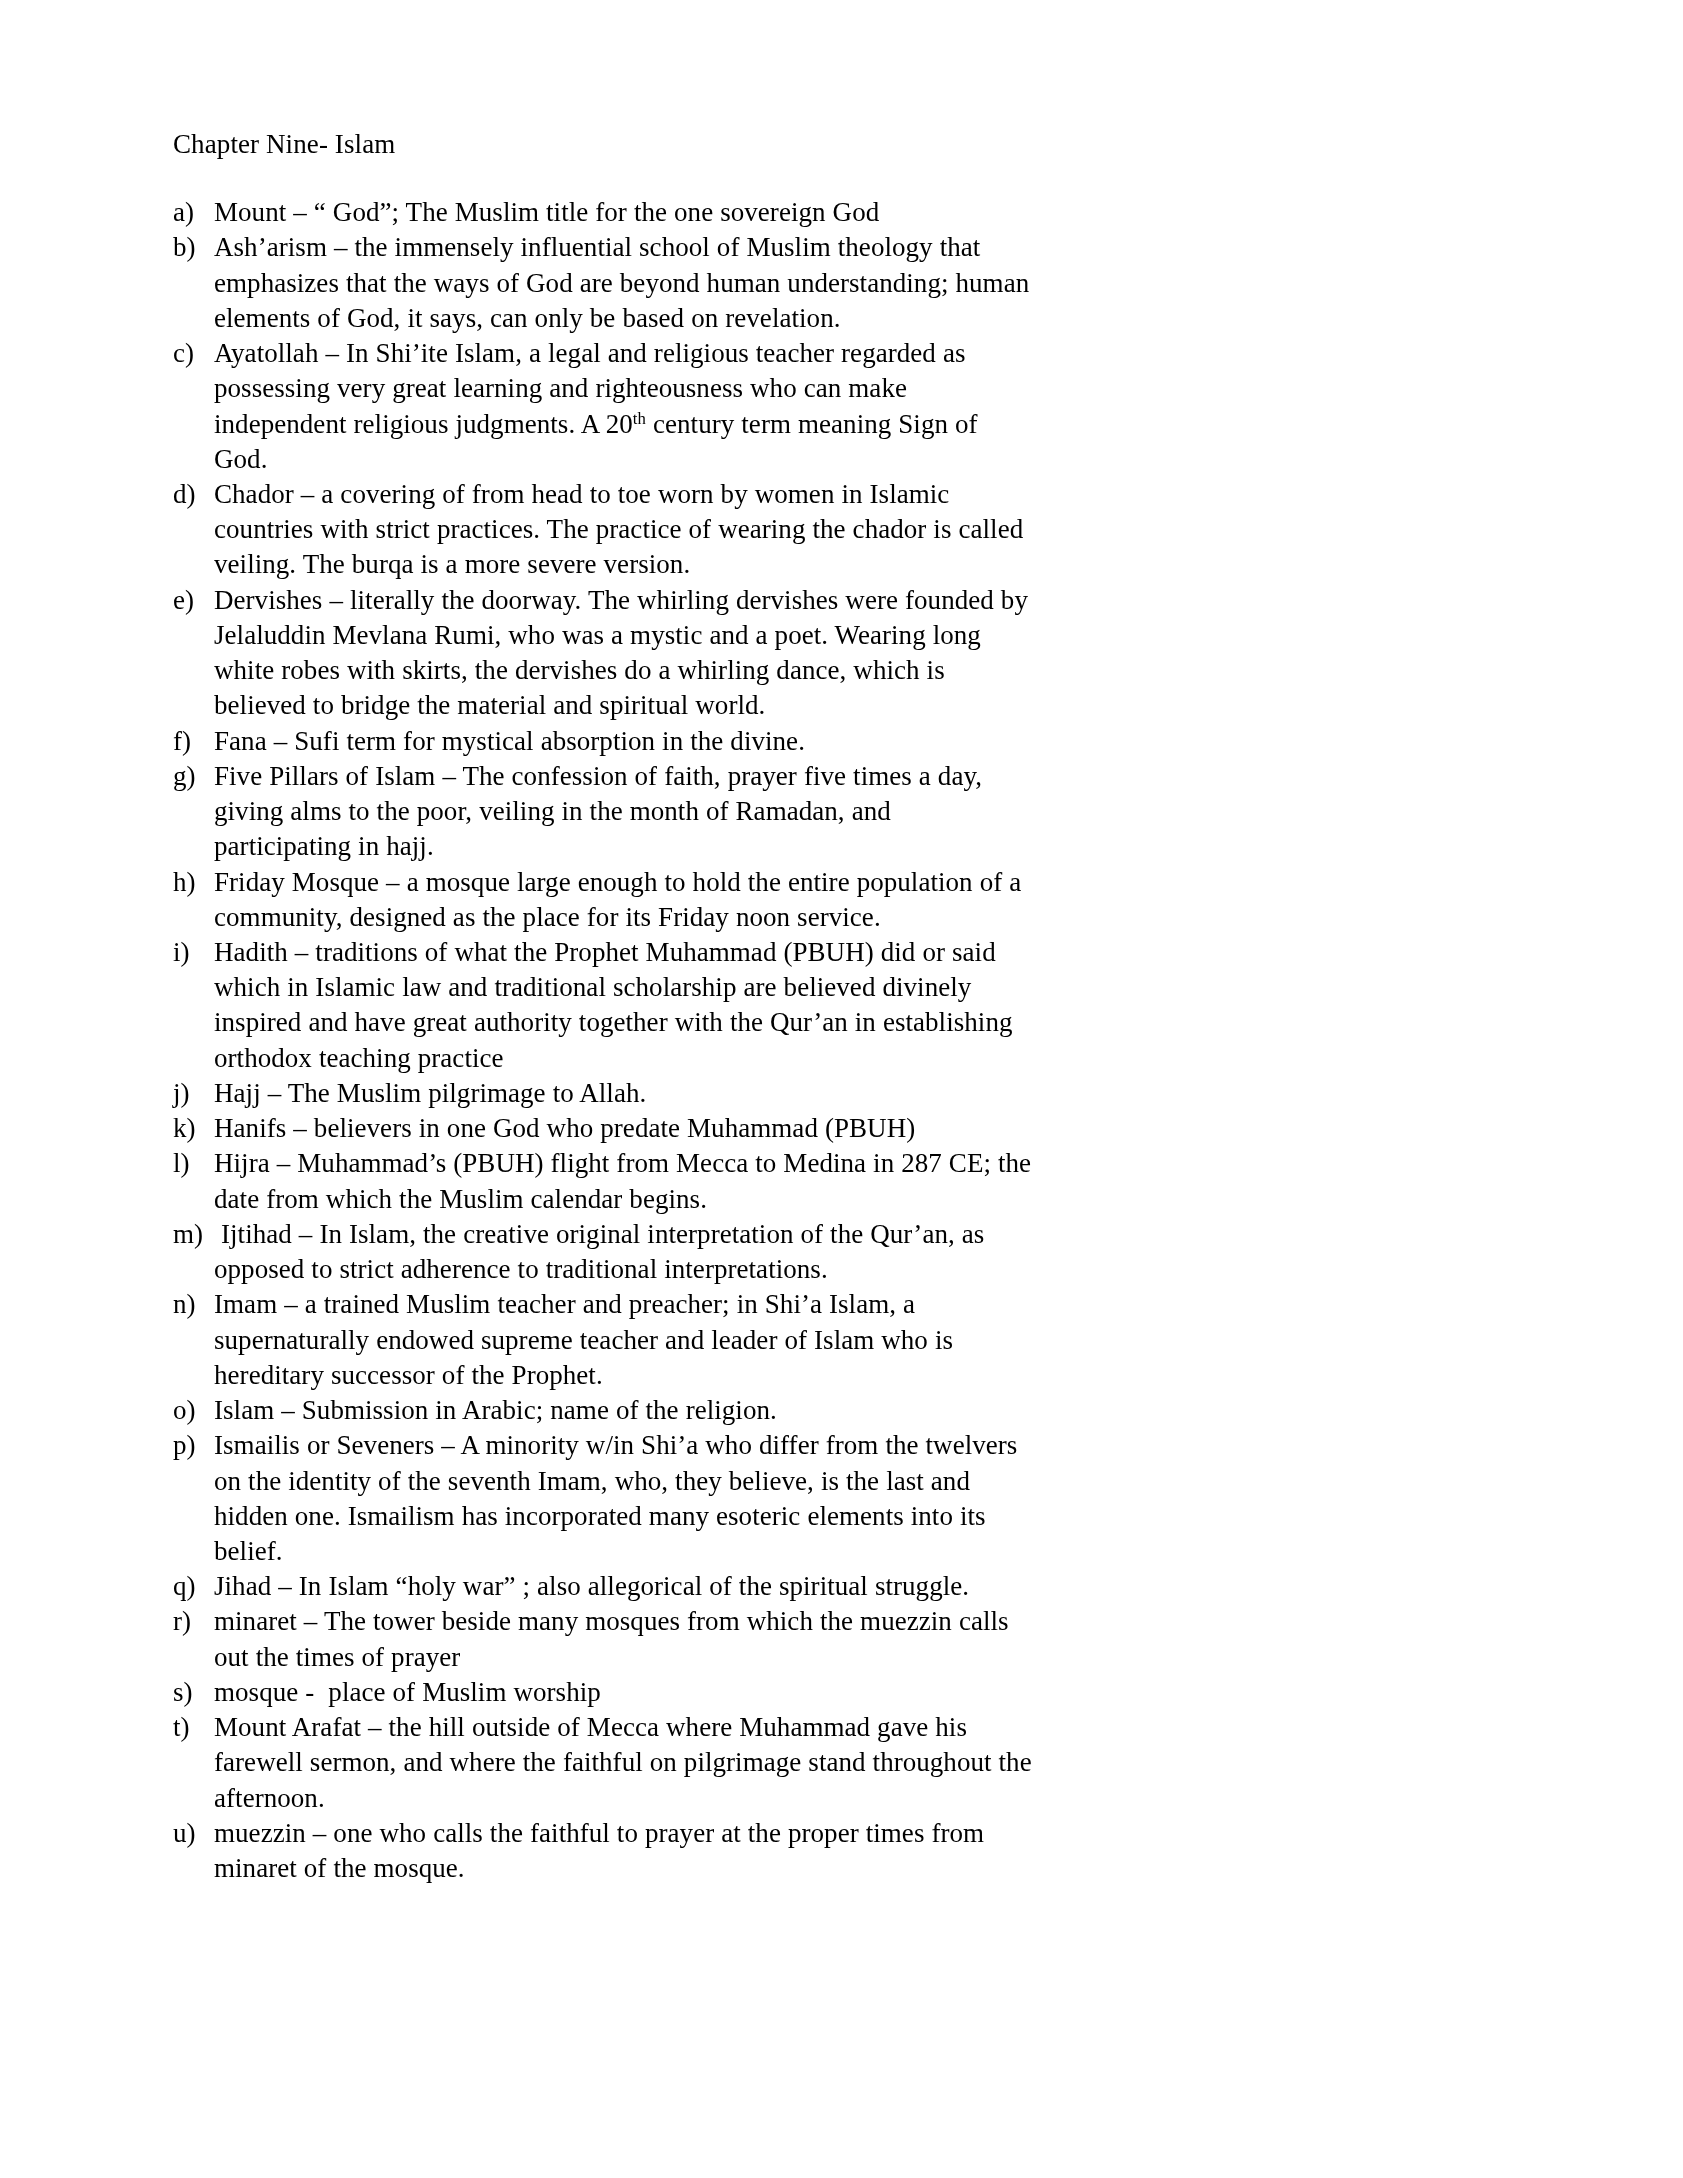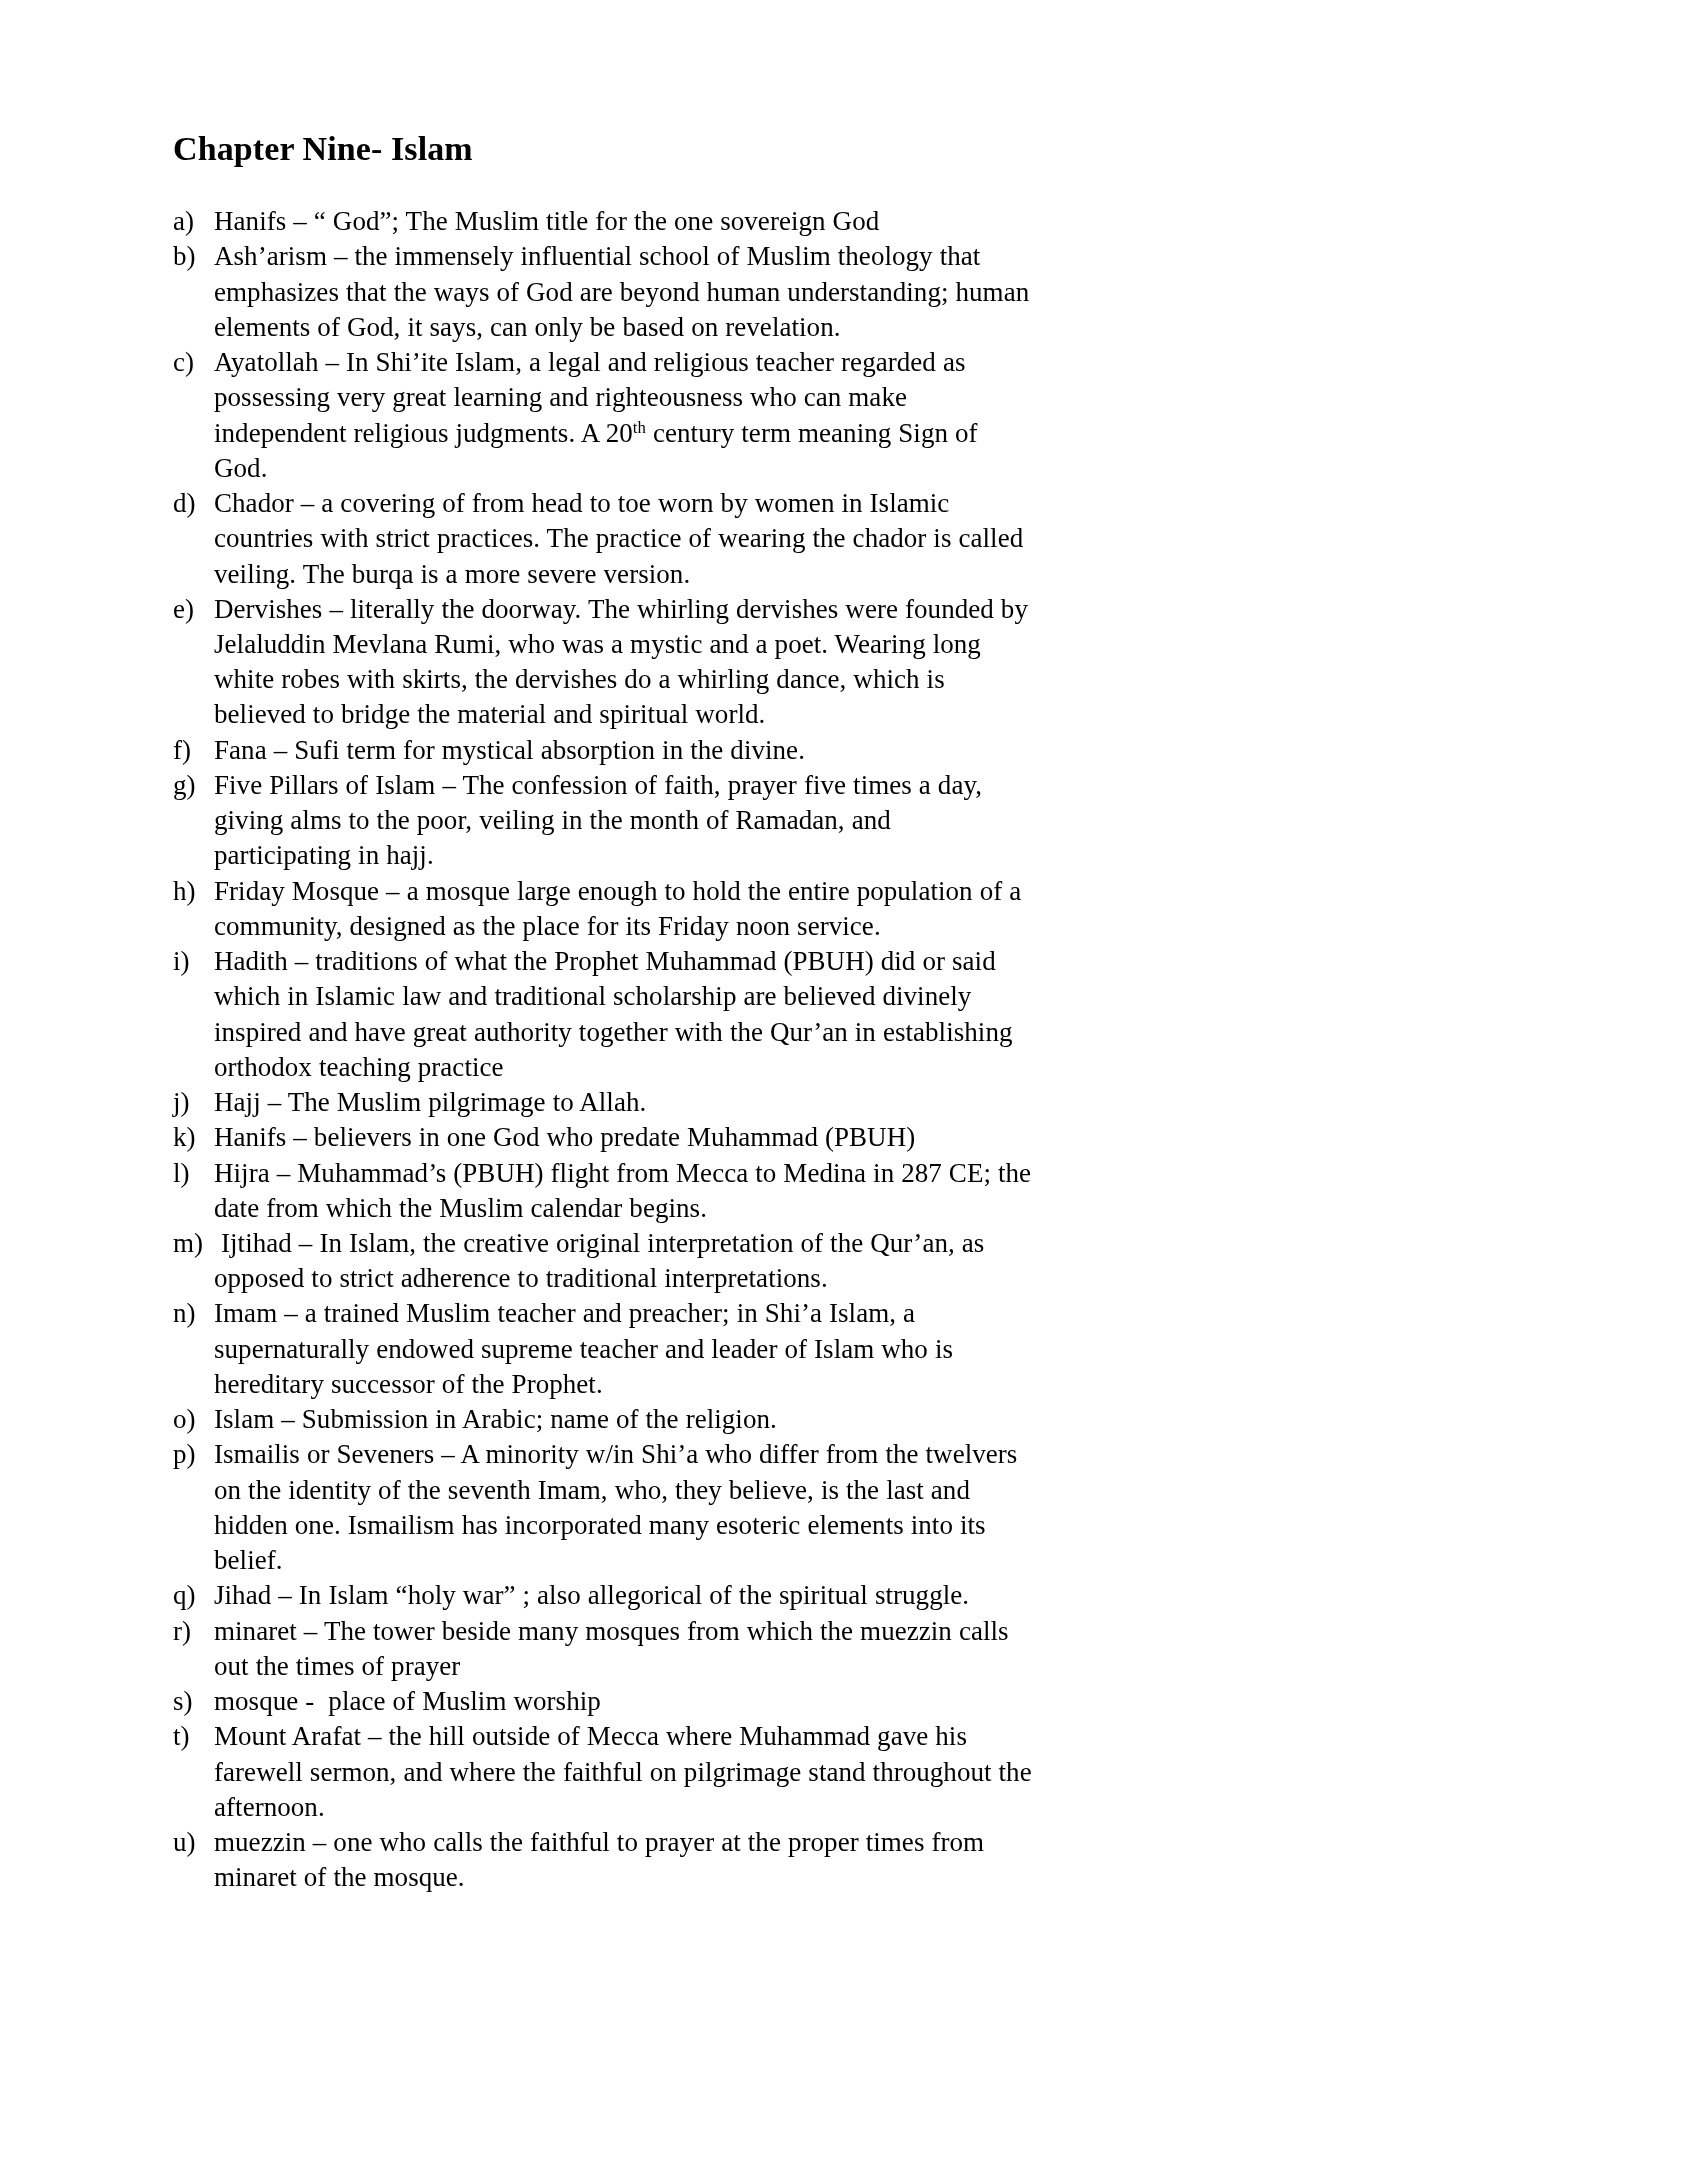--- a/index.html
+++ b/index.html
@@ -20,25 +20,25 @@
     box-sizing: border-box;
     overflow: hidden;
   }
   .page-body {
     position: absolute;
     left: 173px;
     top: 127px;
     width: 861px;
   }
   .doc-title {
-    font-size: 34px;
+    font-size: 27px;
     line-height: 1.30;
     letter-spacing: 0.1px;
     margin: 0 0 33px 0;
-    font-weight: bold;
+    font-weight: normal;
     white-space: pre;
   }
   ol.term-list {
     list-style: none;
     margin: 0;
     padding: 0;
   }
   ol.term-list > li {
     position: relative;
     padding-left: 41px;
@@ -76,21 +76,21 @@
 
 <div class="page">
   <div class="page-body">
 
     <h1 class="doc-title">Chapter Nine- Islam</h1>
 
     <ol class="term-list">
 
       <li>
         <span class="marker">a)</span>
-        <span class="body-text">Hanifs – “ God”; The Muslim title for the one sovereign God</span>
+        <span class="body-text">Mount – “ God”; The Muslim title for the one sovereign God</span>
       </li>
 
       <li>
         <span class="marker">b)</span>
         <span class="body-text">Ash’arism – the immensely influential school of Muslim theology that emphasizes that the ways of God are beyond human understanding; human elements of God, it says, can only be based on revelation.</span>
       </li>
 
       <li>
         <span class="marker">c)</span>
         <span class="body-text"><span>Ayatollah – In Shi’ite Islam, a legal and religious teacher regarded as possessing very great learning and righteousness who can make independent religious judgments. A 20</span><sup>th</sup><span> century term meaning Sign of God.</span></span>

